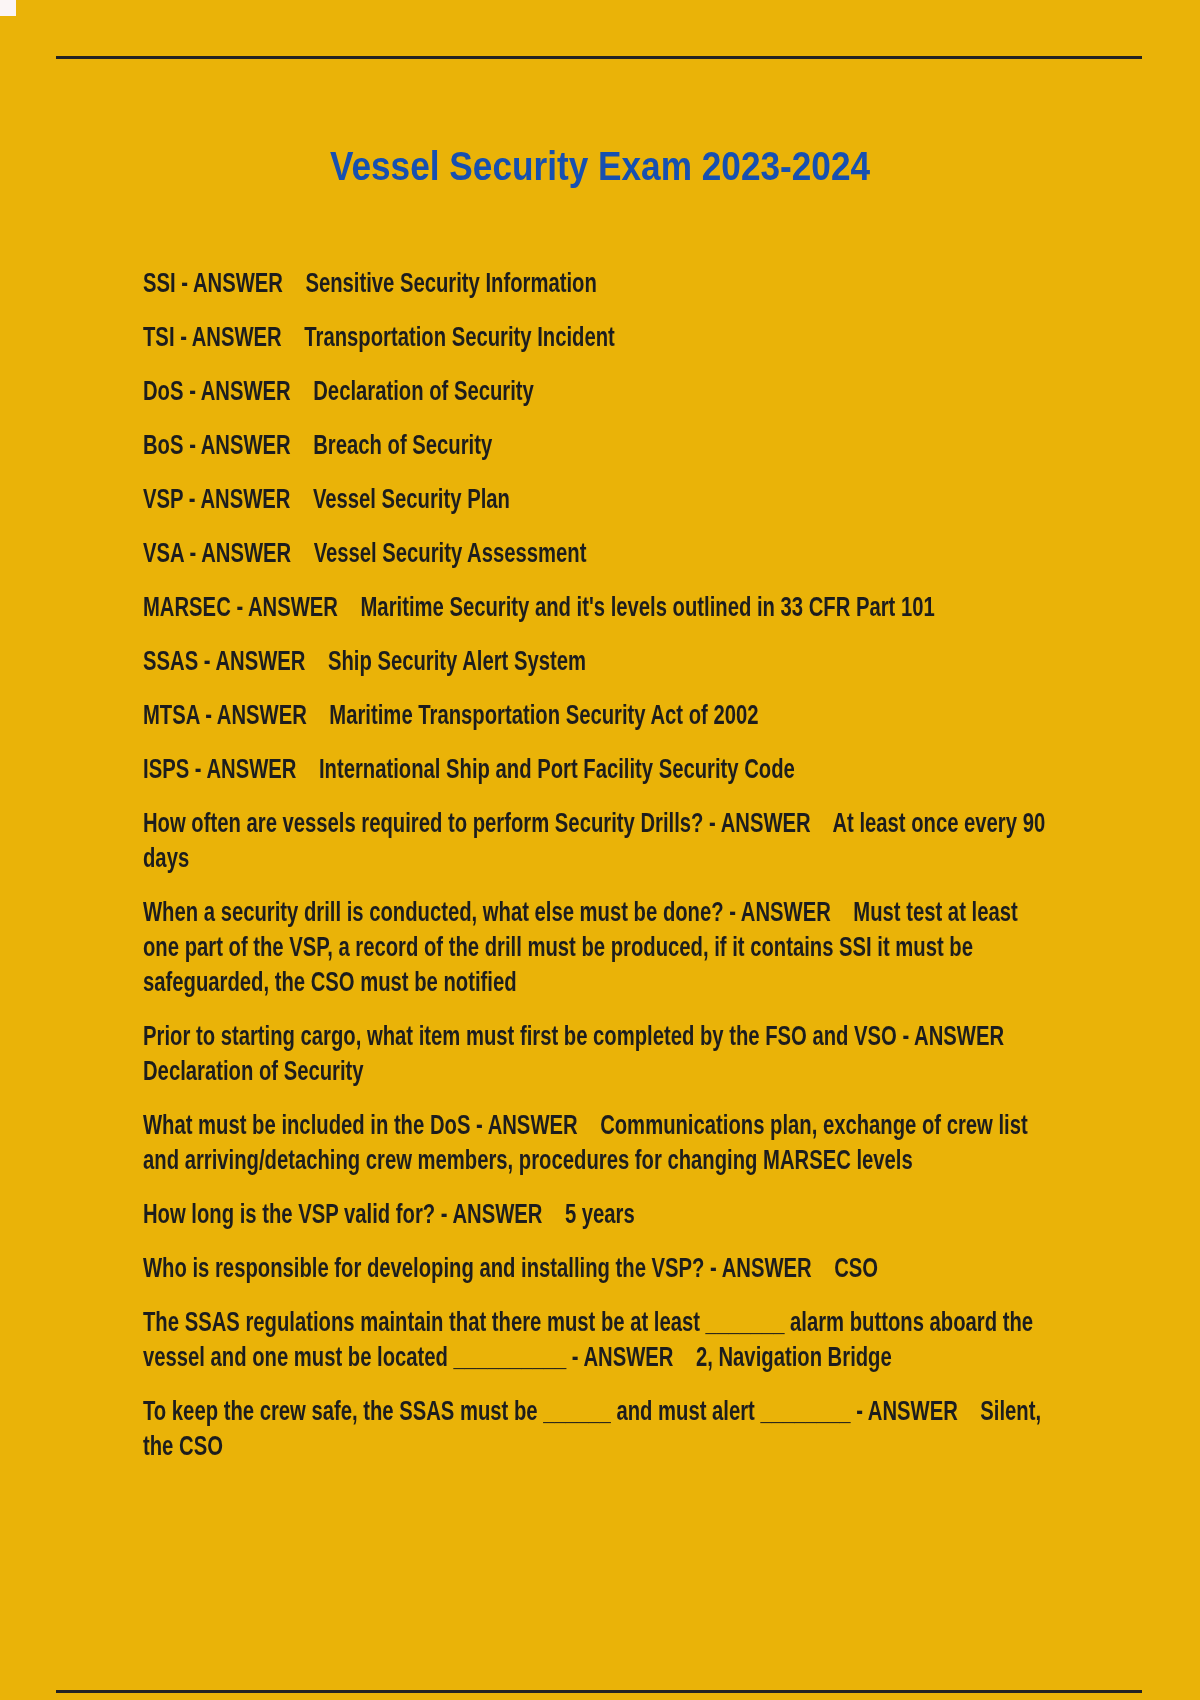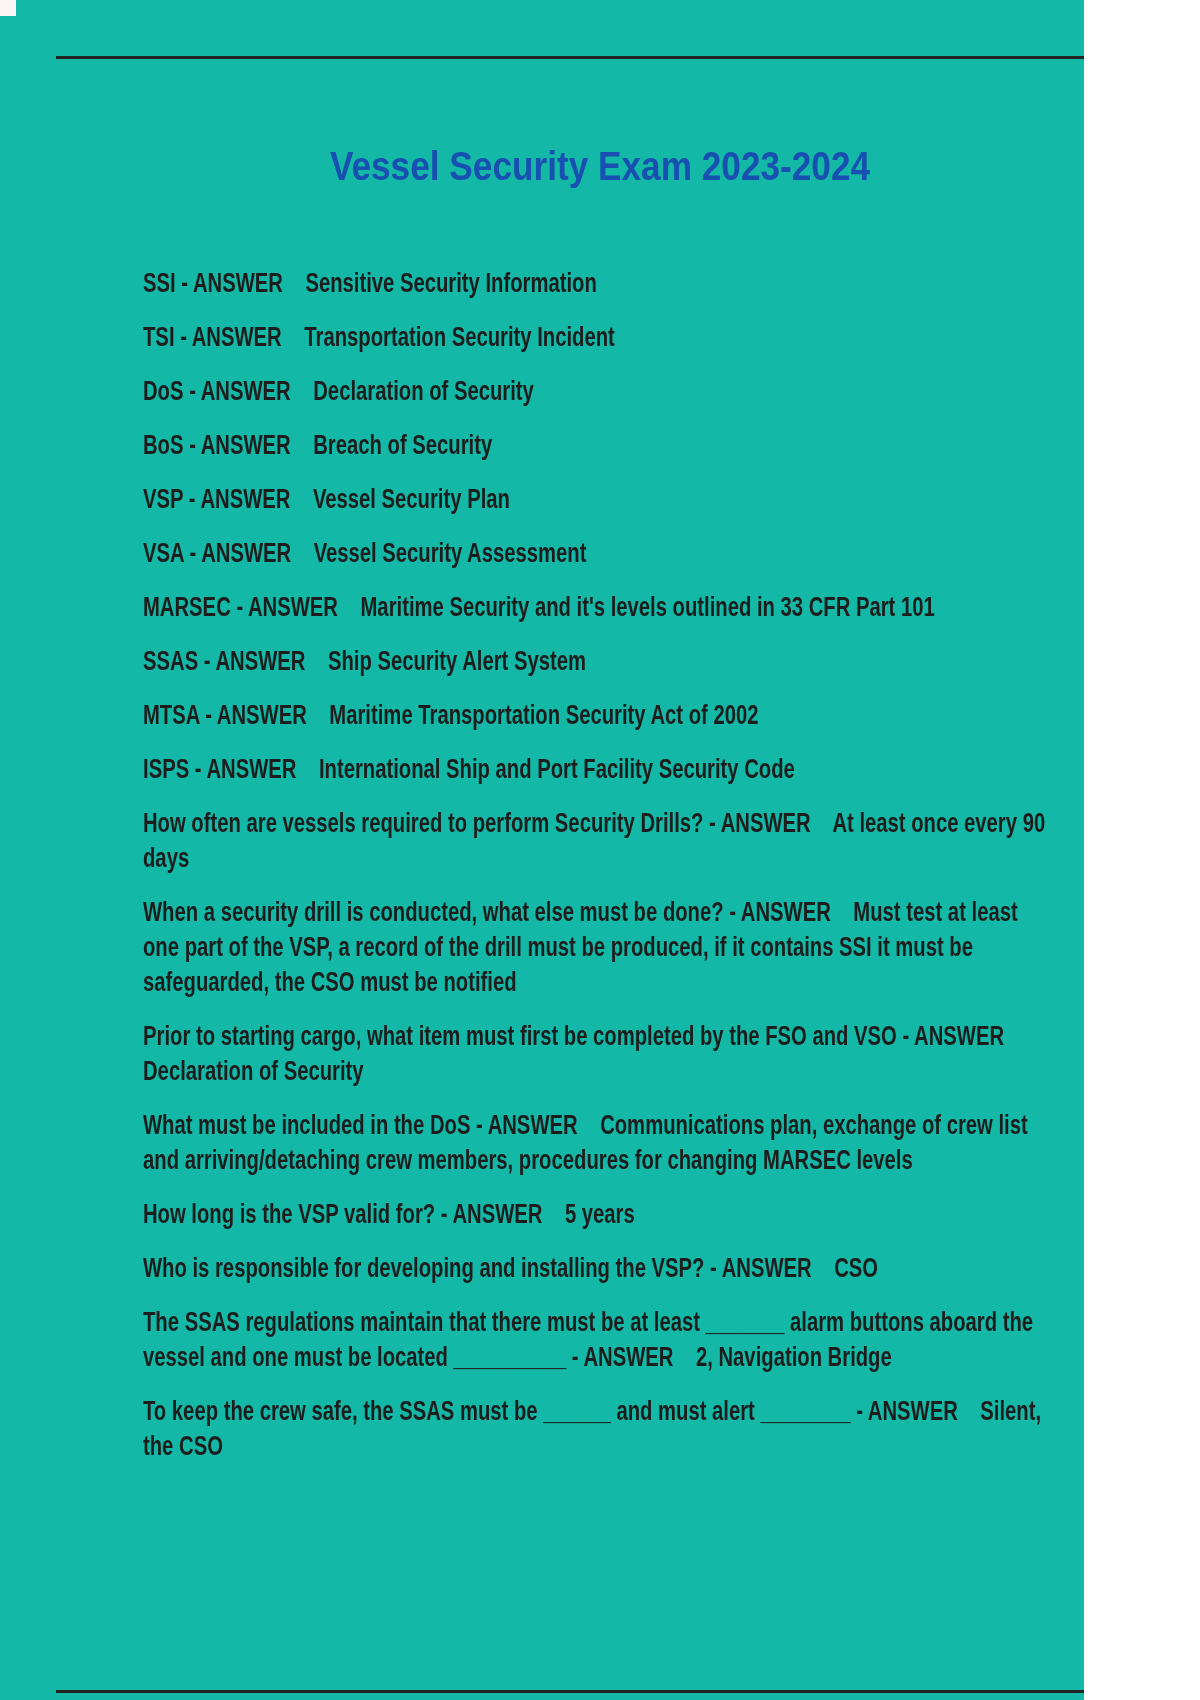--- a/index.html
+++ b/index.html
@@ -2,23 +2,23 @@
 <html><head>
 <meta charset="utf-8">
 <style>
   html, body {
     margin: 0;
     padding: 0;
     background: #ffffff;
   }
   .page {
     position: relative;
-    width: 1084px;
+    width: 1200px;
     height: 1700px;
-    background: #14b8a6;
+    background: #eab308;
     overflow: hidden;
     font-family: "Liberation Sans", sans-serif;
   }
   .corner-artifact {
     position: absolute;
     left: 0;
     top: 0;
     width: 16px;
     height: 16px;
     background: #fbf5f5;

